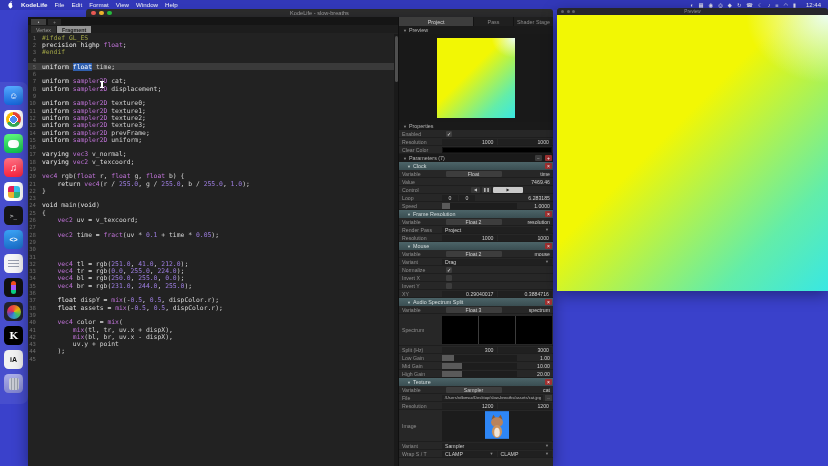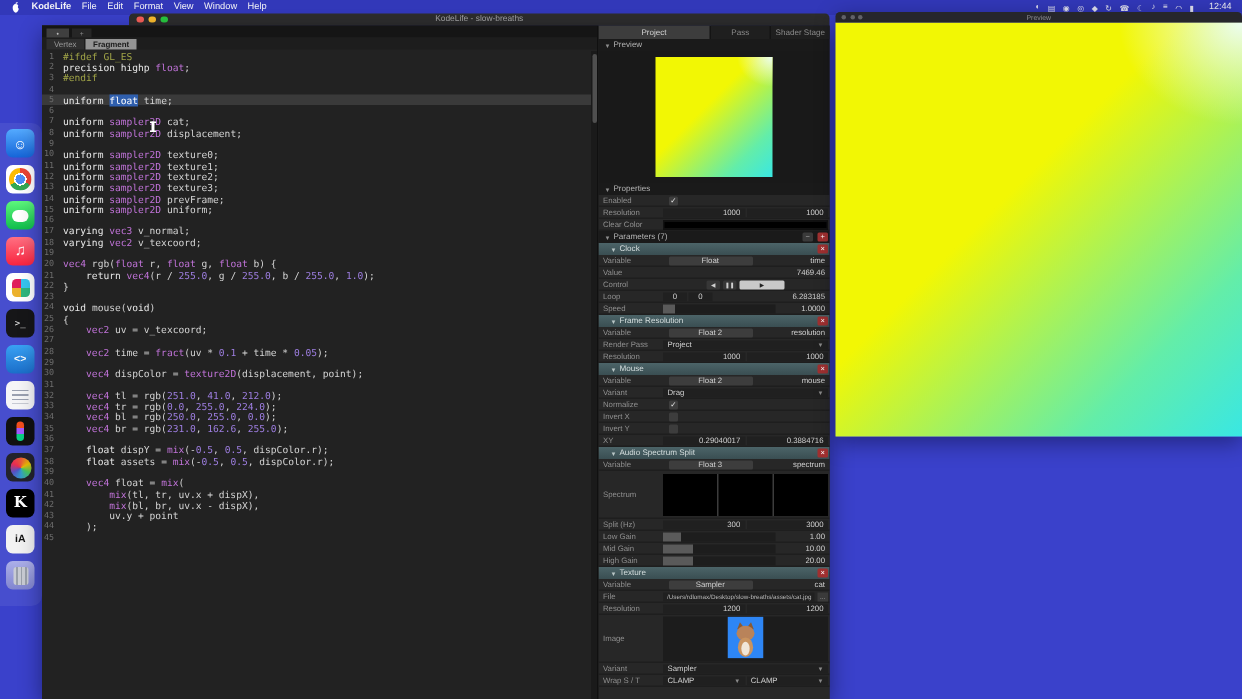--- a/index.html
+++ b/index.html
@@ -286,37 +286,37 @@
           <div class="cl"><span class="ln">14</span><span class="ct"><span class="tok kw">uniform </span><span class="tok ty">sampler2D</span><span class="tok tx"> prevFrame;</span></span></div>
           <div class="cl"><span class="ln">15</span><span class="ct"><span class="tok kw">uniform </span><span class="tok ty">sampler2D</span><span class="tok tx"> uniform;</span></span></div>
           <div class="cl"><span class="ln">16</span><span class="ct"></span></div>
           <div class="cl"><span class="ln">17</span><span class="ct"><span class="tok kw">varying </span><span class="tok ty">vec3</span><span class="tok tx"> v_normal;</span></span></div>
           <div class="cl"><span class="ln">18</span><span class="ct"><span class="tok kw">varying </span><span class="tok ty">vec2</span><span class="tok tx"> v_texcoord;</span></span></div>
           <div class="cl"><span class="ln">19</span><span class="ct"></span></div>
           <div class="cl"><span class="ln">20</span><span class="ct"><span class="tok ty">vec4</span><span class="tok tx"> rgb(</span><span class="tok ty">float</span><span class="tok tx"> r, </span><span class="tok ty">float</span><span class="tok tx"> g, </span><span class="tok ty">float</span><span class="tok tx"> b) {</span></span></div>
           <div class="cl"><span class="ln">21</span><span class="ct"><span class="tok tx">    </span><span class="tok kw">return </span><span class="tok ty">vec4</span><span class="tok tx">(r / </span><span class="tok nu">255.0</span><span class="tok tx">, g / </span><span class="tok nu">255.0</span><span class="tok tx">, b / </span><span class="tok nu">255.0</span><span class="tok tx">, </span><span class="tok nu">1.0</span><span class="tok tx">);</span></span></div>
           <div class="cl"><span class="ln">22</span><span class="ct"><span class="tok tx">}</span></span></div>
           <div class="cl"><span class="ln">23</span><span class="ct"></span></div>
-          <div class="cl"><span class="ln">24</span><span class="ct"><span class="tok kw">void </span><span class="tok tx">mouse(</span><span class="tok kw">void</span><span class="tok tx">)</span></span></div>
+          <div class="cl"><span class="ln">24</span><span class="ct"><span class="tok kw">void </span><span class="tok tx">main(</span><span class="tok kw">void</span><span class="tok tx">)</span></span></div>
           <div class="cl"><span class="ln">25</span><span class="ct"><span class="tok tx">{</span></span></div>
           <div class="cl"><span class="ln">26</span><span class="ct"><span class="tok tx">    </span><span class="tok ty">vec2</span><span class="tok tx"> uv = v_texcoord;</span></span></div>
           <div class="cl"><span class="ln">27</span><span class="ct"></span></div>
           <div class="cl"><span class="ln">28</span><span class="ct"><span class="tok tx">    </span><span class="tok ty">vec2</span><span class="tok tx"> time = </span><span class="tok ty">fract</span><span class="tok tx">(uv * </span><span class="tok nu">0.1</span><span class="tok tx"> + time * </span><span class="tok nu">0.05</span><span class="tok tx">);</span></span></div>
           <div class="cl"><span class="ln">29</span><span class="ct"></span></div>
-          <div class="cl"><span class="ln">30</span><span class="ct"><span class="tok tx">    </span><span class="tok ty">vec4</span><span class="tok tx"> dispColor = </span><span class="tok ty">texture2D</span><span class="tok tx">(displacement, point);</span></span></div>
+          <div class="cl"><span class="ln">30</span></div>
           <div class="cl"><span class="ln">31</span><span class="ct"></span></div>
           <div class="cl"><span class="ln">32</span><span class="ct"><span class="tok tx">    </span><span class="tok ty">vec4</span><span class="tok tx"> tl = rgb(</span><span class="tok nu">251.0</span><span class="tok tx">, </span><span class="tok nu">41.0</span><span class="tok tx">, </span><span class="tok nu">212.0</span><span class="tok tx">);</span></span></div>
           <div class="cl"><span class="ln">33</span><span class="ct"><span class="tok tx">    </span><span class="tok ty">vec4</span><span class="tok tx"> tr = rgb(</span><span class="tok nu">0.0</span><span class="tok tx">, </span><span class="tok nu">255.0</span><span class="tok tx">, </span><span class="tok nu">224.0</span><span class="tok tx">);</span></span></div>
           <div class="cl"><span class="ln">34</span><span class="ct"><span class="tok tx">    </span><span class="tok ty">vec4</span><span class="tok tx"> bl = rgb(</span><span class="tok nu">250.0</span><span class="tok tx">, </span><span class="tok nu">255.0</span><span class="tok tx">, </span><span class="tok nu">0.0</span><span class="tok tx">);</span></span></div>
-          <div class="cl"><span class="ln">35</span><span class="ct"><span class="tok tx">    </span><span class="tok ty">vec4</span><span class="tok tx"> br = rgb(</span><span class="tok nu">231.0</span><span class="tok tx">, </span><span class="tok nu">162.6</span><span class="tok tx">, </span><span class="tok nu">255.0</span><span class="tok tx">);</span></span></div>
+          <div class="cl"><span class="ln">35</span><span class="ct"><span class="tok tx">    </span><span class="tok ty">vec4</span><span class="tok tx"> br = rgb(</span><span class="tok nu">231.0</span><span class="tok tx">, </span><span class="tok nu">244.0</span><span class="tok tx">, </span><span class="tok nu">255.0</span><span class="tok tx">);</span></span></div>
           <div class="cl"><span class="ln">36</span><span class="ct"></span></div>
           <div class="cl"><span class="ln">37</span><span class="ct"><span class="tok tx">    </span><span class="tok kw">float</span><span class="tok tx"> dispY = </span><span class="tok ty">mix</span><span class="tok tx">(-</span><span class="tok nu">0.5</span><span class="tok tx">, </span><span class="tok nu">0.5</span><span class="tok tx">, dispColor.r);</span></span></div>
           <div class="cl"><span class="ln">38</span><span class="ct"><span class="tok tx">    </span><span class="tok kw">float</span><span class="tok tx"> assets = </span><span class="tok ty">mix</span><span class="tok tx">(-</span><span class="tok nu">0.5</span><span class="tok tx">, </span><span class="tok nu">0.5</span><span class="tok tx">, dispColor.r);</span></span></div>
           <div class="cl"><span class="ln">39</span><span class="ct"></span></div>
-          <div class="cl"><span class="ln">40</span><span class="ct"><span class="tok tx">    </span><span class="tok ty">vec4</span><span class="tok tx"> float = </span><span class="tok ty">mix</span><span class="tok tx">(</span></span></div>
+          <div class="cl"><span class="ln">40</span><span class="ct"><span class="tok tx">    </span><span class="tok ty">vec4</span><span class="tok tx"> color = </span><span class="tok ty">mix</span><span class="tok tx">(</span></span></div>
           <div class="cl"><span class="ln">41</span><span class="ct"><span class="tok tx">        </span><span class="tok ty">mix</span><span class="tok tx">(tl, tr, uv.x + dispX),</span></span></div>
           <div class="cl"><span class="ln">42</span><span class="ct"><span class="tok tx">        </span><span class="tok ty">mix</span><span class="tok tx">(bl, br, uv.x - dispX),</span></span></div>
           <div class="cl"><span class="ln">43</span><span class="ct"><span class="tok tx">        uv.y + point</span></span></div>
           <div class="cl"><span class="ln">44</span><span class="ct"><span class="tok tx">    );</span></span></div>
           <div class="cl"><span class="ln">45</span><span class="ct"></span></div>
         </div>
       <div class="escroll">
           <div class="thumb"></div>
         </div>
       <div class="ibeam"></div>

